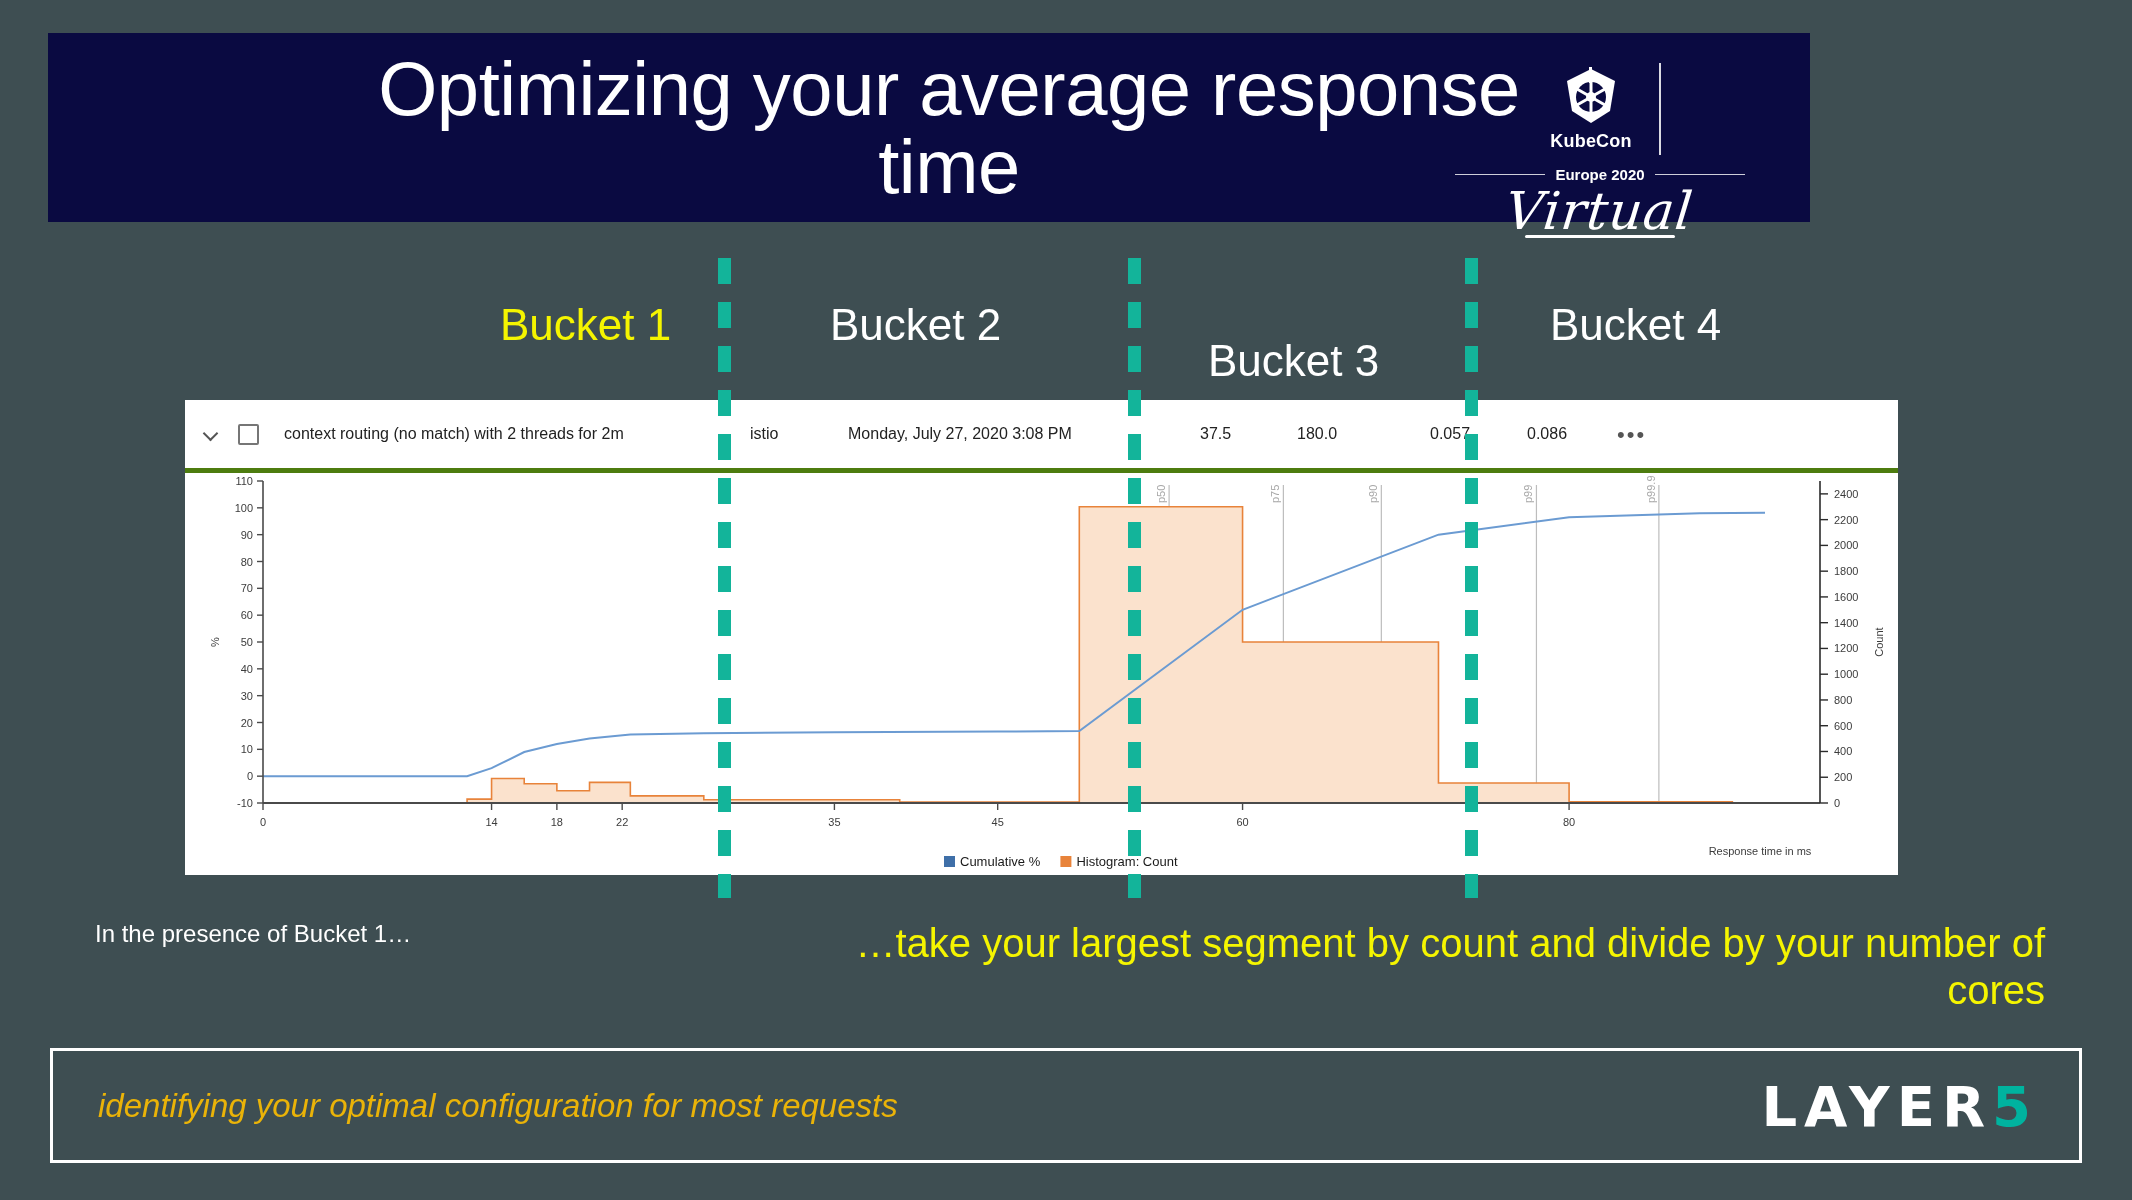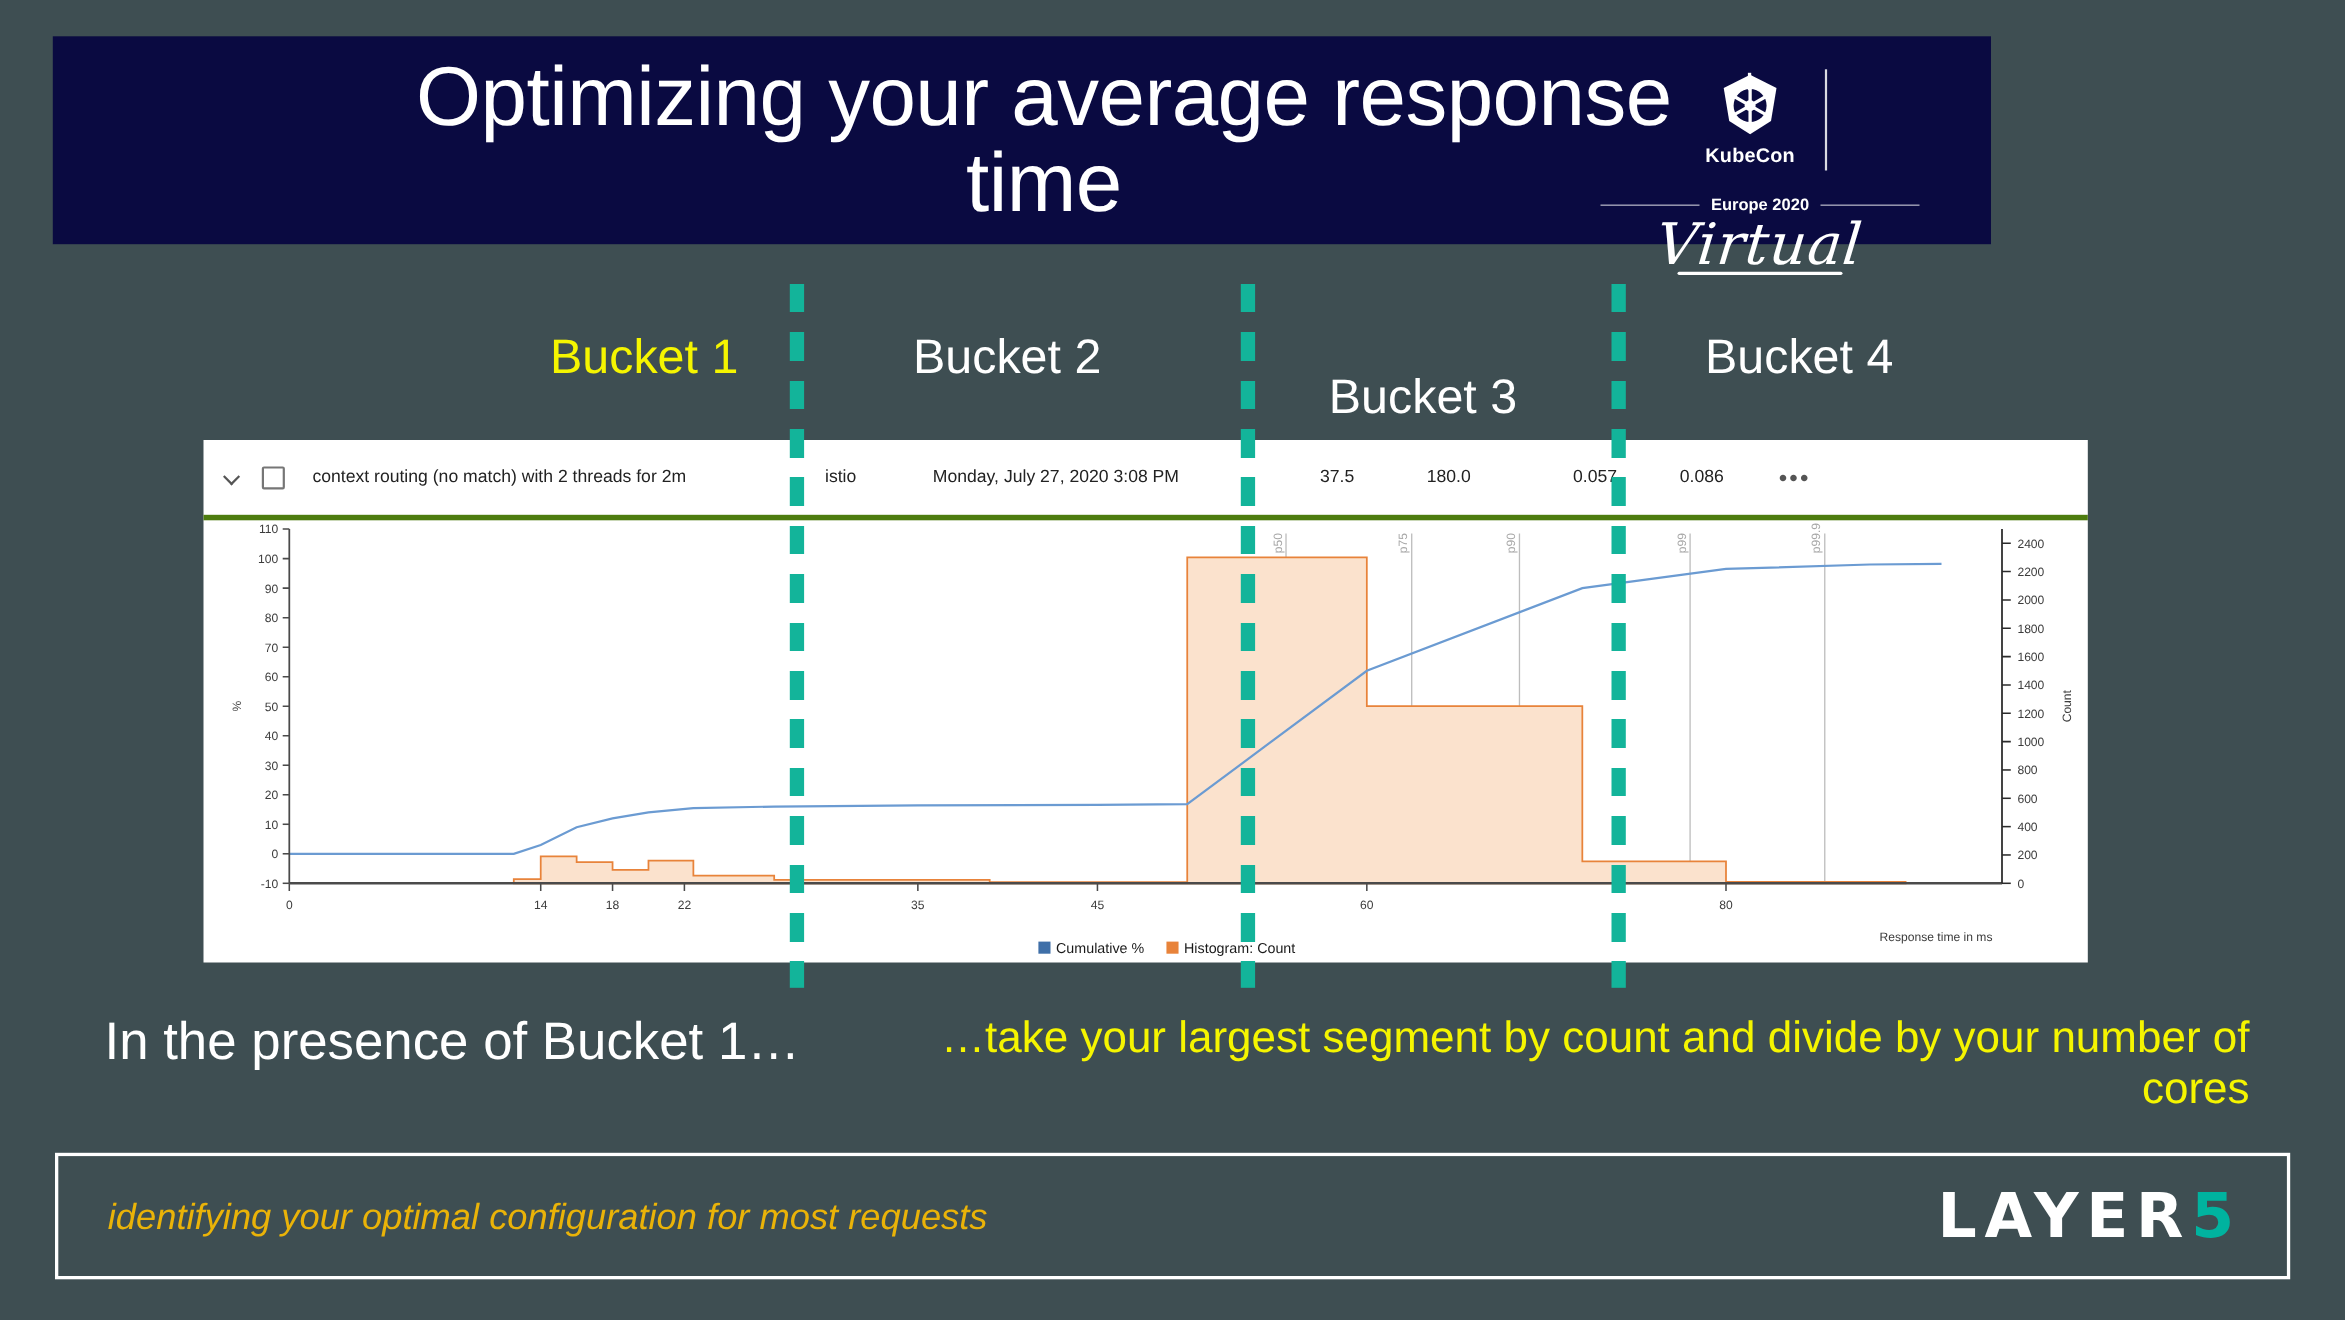--- a/index.html
+++ b/index.html
@@ -22,21 +22,21 @@
   }
   .logo-block{
     position:absolute;right:60px;top:28px;width:300px;height:210px;
     display:flex;flex-direction:column;align-items:center;
   }
   .logo-row{display:flex;align-items:center;gap:0;height:96px;}
   .logo-k{display:flex;flex-direction:column;align-items:center;width:120px;}
   .logo-c{display:flex;flex-direction:column;align-items:center;width:150px;}
   .logo-divider{width:2px;height:92px;background:#ffffff;margin:0 8px;opacity:.85;}
   .logo-name{color:#fff;font-size:18px;font-weight:bold;margin-top:2px;letter-spacing:.2px;}
-  .logo-sub{display:flex;align-items:center;gap:10px;margin-top:21px;width:290px;text-align:center;}
+  .logo-sub{display:flex;align-items:center;gap:10px;margin-top:9px;width:290px;text-align:center;}
   .logo-sub .ln{flex:1;height:1px;background:#ffffff;opacity:.8;}
   .logo-sub .lbl{color:#fff;font-size:15px;font-weight:bold;white-space:nowrap;}
   .logo-virtual{
     color:#fff;font-family:"DejaVu Serif",serif;font-style:italic;
     font-size:52px;margin-top:-2px;letter-spacing:1px;
     transform:skewX(-6deg);
   }
   .virtual-underline{width:150px;height:3px;background:#fff;border-radius:3px;margin-top:-6px;}
   
   .bucket-row{position:absolute;left:0;top:300px;width:2132px;height:80px;}
@@ -72,21 +72,21 @@
   .h-dots{position:absolute;left:1432px;font-size:22px;letter-spacing:2px;color:#555;line-height:.5;}
   .plot-wrap{position:relative;width:100%;height:406px;}
   svg.plot{display:block;}
   .ax-txt{font-family:"Liberation Sans",sans-serif;font-size:11px;fill:#3c3c3c;}
   .ax-title{font-family:"Liberation Sans",sans-serif;font-size:11px;fill:#3c3c3c;}
   .pct-txt{font-family:"Liberation Sans",sans-serif;font-size:11px;fill:#a8a8a8;}
   .leg-txt{font-family:"Liberation Sans",sans-serif;font-size:13px;fill:#1a1a1a;}
   
   .cap-left{
     position:absolute;left:95px;top:920px;width:660px;color:#ffffff;
-    font-size:48px;text-align:left;
+    font-size:24px;text-align:left;
   }
   .cap-right{
     position:absolute;left:795px;top:920px;width:1250px;color:#f5f500;
     font-size:40px;text-align:right;line-height:1.18;
   }
   
   .footer{
     position:absolute;left:50px;top:1048px;width:2032px;height:115px;
     border:3px solid #ffffff;box-sizing:border-box;display:flex;align-items:center;
   }

